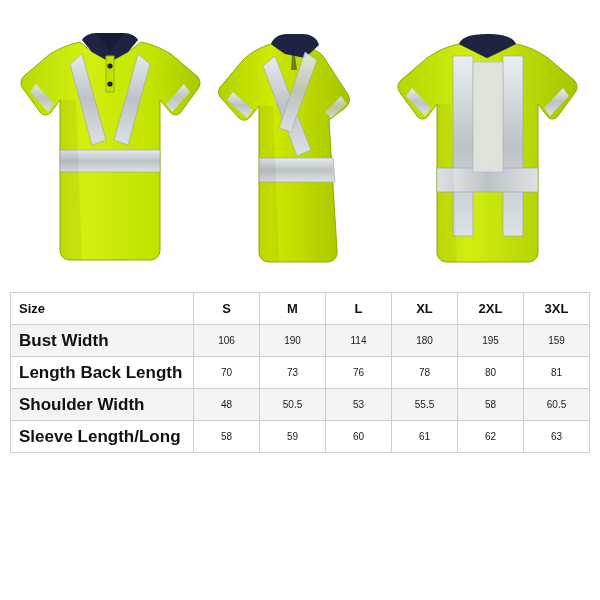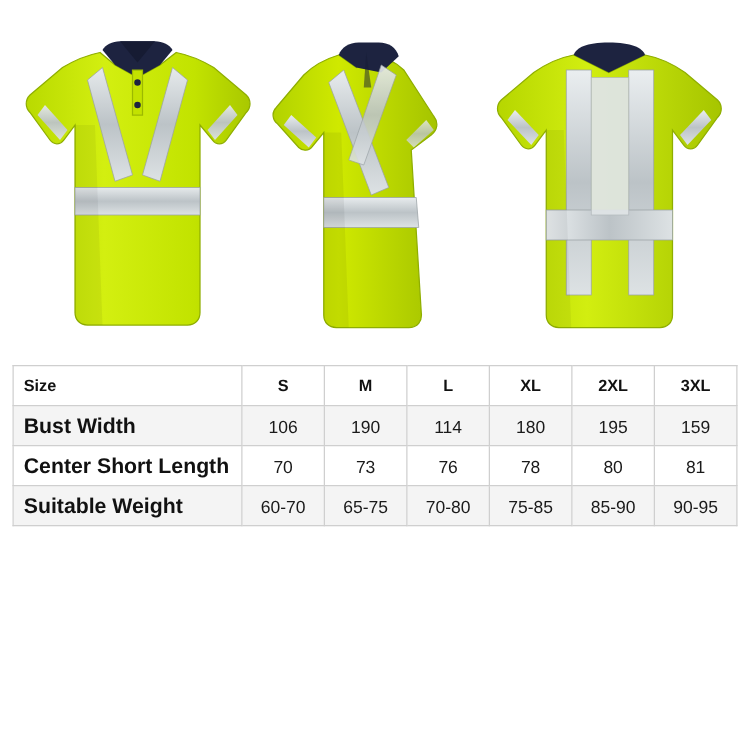--- a/index.html
+++ b/index.html
@@ -74,21 +74,21 @@
   }
   table.size-table tbody tr:nth-child(odd) td {
     background: #f4f4f4;
   }
   table.size-table tbody tr:nth-child(even) td {
     background: #ffffff;
   }
   table.size-table thead th {
     background: #ffffff;
   }
-  .val { font-size: 14px; }
+  .val { font-size: 10px; }
 </style>
 </head>
 <body>
 
 <div class="page">
 
   <div class="product-area">
 
     <div class="shirt" style="left:10px;">
       <svg width="200" height="292" viewBox="0 0 200 292" xmlns="http://www.w3.org/2000/svg">
@@ -210,34 +210,43 @@
         <tr>
           <td class="rowhead">Bust  Width</td>
           <td class="val">106</td>
           <td class="val">190</td>
           <td class="val">114</td>
           <td class="val">180</td>
           <td class="val">195</td>
           <td class="val">159</td>
         </tr>
         <tr>
-          <td class="rowhead">Center Short Length</td>
+          <td class="rowhead">Length Back Length</td>
           <td class="val">70</td>
           <td class="val">73</td>
           <td class="val">76</td>
           <td class="val">78</td>
           <td class="val">80</td>
           <td class="val">81</td>
         </tr>
         <tr>
-          <td class="rowhead">Suitable Weight</td>
-          <td class="val">60-70</td>
-          <td class="val">65-75</td>
-          <td class="val">70-80</td>
-          <td class="val">75-85</td>
-          <td class="val">85-90</td>
-          <td class="val">90-95</td>
+          <td class="rowhead">Shoulder Width</td>
+          <td class="val">48</td>
+          <td class="val">50.5</td>
+          <td class="val">53</td>
+          <td class="val">55.5</td>
+          <td class="val">58</td>
+          <td class="val">60.5</td>
+        </tr>
+        <tr>
+          <td class="rowhead">Sleeve Length/Long</td>
+          <td class="val">58</td>
+          <td class="val">59</td>
+          <td class="val">60</td>
+          <td class="val">61</td>
+          <td class="val">62</td>
+          <td class="val">63</td>
         </tr>
       </tbody>
     </table>
   </div>
 
 </div>
 
 </body></html>

